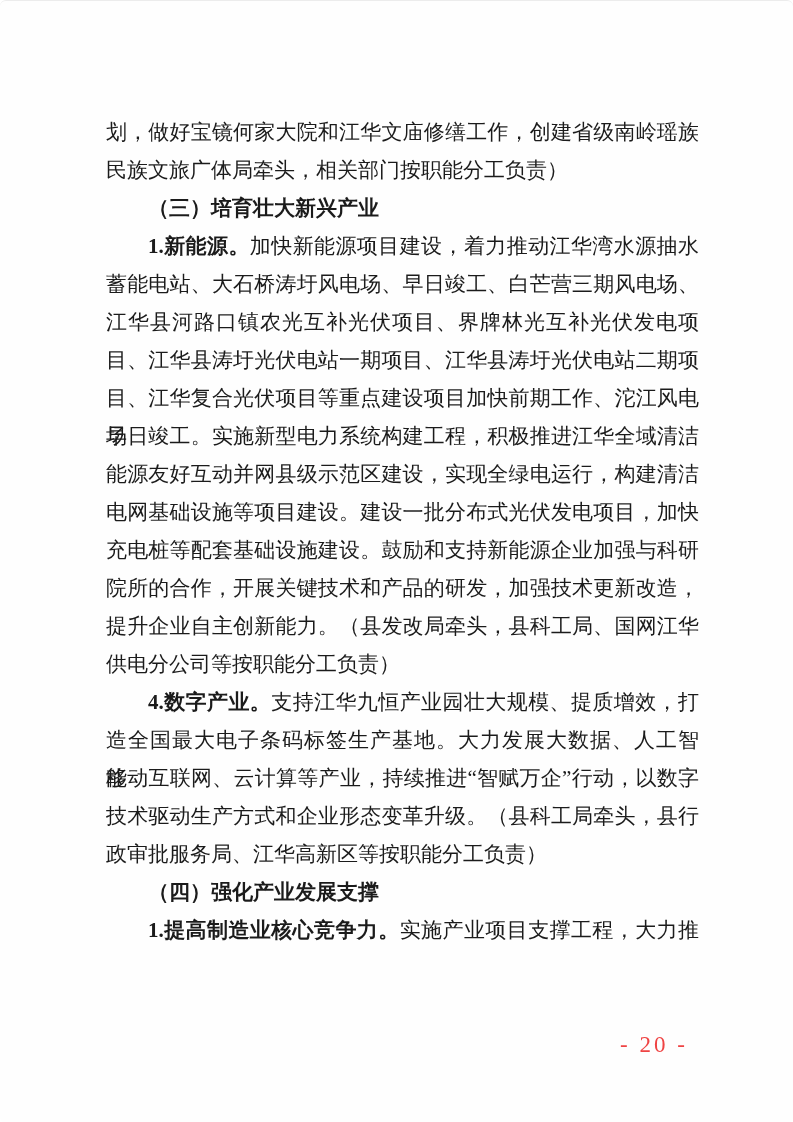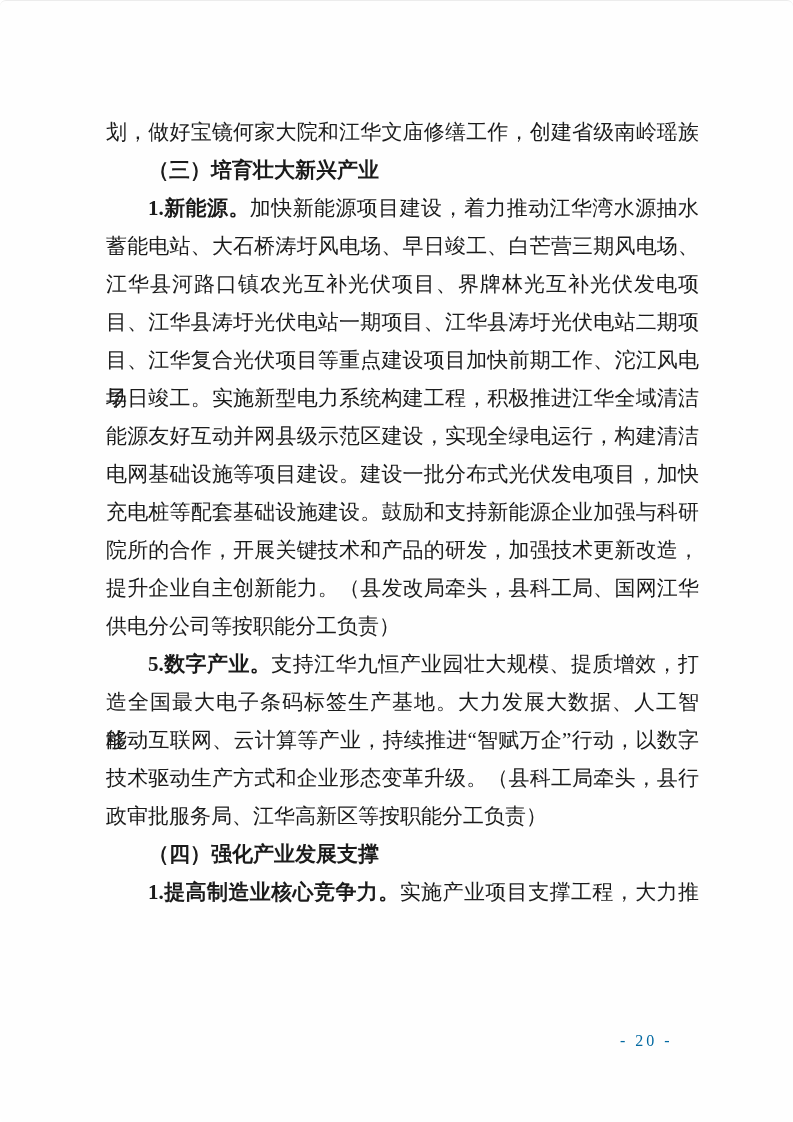--- a/index.html
+++ b/index.html
@@ -35,46 +35,47 @@
     text-indent:42px;
   }
   .line .b{
     font-weight:bold;
     text-align:center;
   }
   .page-number{
     position:absolute;
     left:620px;
     top:1031px;
-    font-size:16px;
+    font-size:23px;
     letter-spacing:3px;
-    color:#0369a1;
+    color:#ef4444;
     font-family:"Liberation Serif","DejaVu Serif",serif;
   }
 </style>
 </head>
 <body>
 
 <div class="page">
   <div class="content" id="content">
       <div class="line justify"><span class="r">划，做好宝镜何家大院和江华文庙修缮工作，创建省级南岭瑶族</span></div>
+      <div class="line"><span class="r">民族文旅广体局牵头，相关部门按职能分工负责）</span></div>
       <div class="line indent"><span class="b">（三）培育壮大新兴产业</span></div>
       <div class="line justify indent"><span class="b">1.新能源。</span><span class="r">加快新能源项目建设，着力推动江华湾水源抽水</span></div>
       <div class="line justify"><span class="r">蓄能电站、大石桥涛圩风电场、早日竣工、白芒营三期风电场、</span></div>
       <div class="line justify"><span class="r">江华县河路口镇农光互补光伏项目、界牌林光互补光伏发电项</span></div>
       <div class="line justify"><span class="r">目、江华县涛圩光伏电站一期项目、江华县涛圩光伏电站二期项</span></div>
       <div class="line justify"><span class="r">目、江华复合光伏项目等重点建设项目加快前期工作、沱江风电场、</span></div>
       <div class="line justify"><span class="r">早日竣工。实施新型电力系统构建工程，积极推进江华全域清洁</span></div>
       <div class="line justify"><span class="r">能源友好互动并网县级示范区建设，实现全绿电运行，构建清洁</span></div>
       <div class="line justify"><span class="r">电网基础设施等项目建设。建设一批分布式光伏发电项目，加快</span></div>
       <div class="line justify"><span class="r">充电桩等配套基础设施建设。鼓励和支持新能源企业加强与科研</span></div>
       <div class="line justify"><span class="r">院所的合作，开展关键技术和产品的研发，加强技术更新改造，</span></div>
       <div class="line justify"><span class="r">提升企业自主创新能力。（县发改局牵头，县科工局、国网江华</span></div>
       <div class="line"><span class="r">供电分公司等按职能分工负责）</span></div>
-      <div class="line justify indent"><span class="b">5.数字产业。</span><span class="r">支持江华九恒产业园壮大规模、提质增效，打</span></div>
+      <div class="line justify indent"><span class="b">4.数字产业。</span><span class="r">支持江华九恒产业园壮大规模、提质增效，打</span></div>
       <div class="line justify"><span class="r">造全国最大电子条码标签生产基地。大力发展大数据、人工智能、</span></div>
       <div class="line justify"><span class="r">移动互联网、云计算等产业，持续推进“智赋万企”行动，以数字</span></div>
       <div class="line justify"><span class="r">技术驱动生产方式和企业形态变革升级。（县科工局牵头，县行</span></div>
       <div class="line"><span class="r">政审批服务局、江华高新区等按职能分工负责）</span></div>
       <div class="line indent"><span class="b">（四）强化产业发展支撑</span></div>
       <div class="line justify indent"><span class="b">1.提高制造业核心竞争力。</span><span class="r">实施产业项目支撑工程，大力推</span></div>
     </div>
   <div class="page-number">- 20 -</div>
 </div>
 

